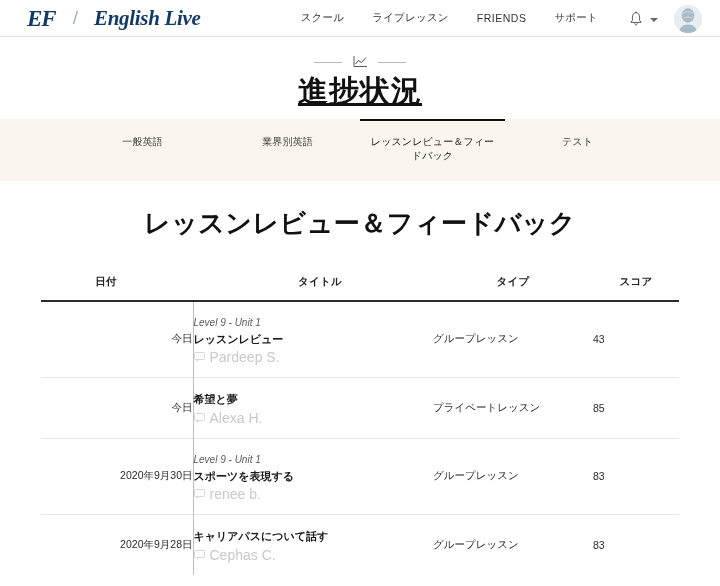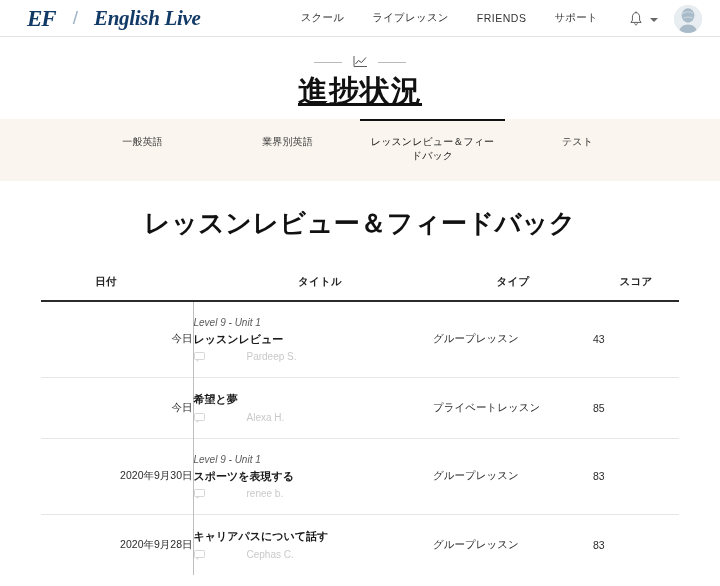--- a/index.html
+++ b/index.html
@@ -248,24 +248,23 @@
   }
   .teacher-row {
     display: flex;
     align-items: center;
     gap: 5px;
     margin-top: 3px;
     height: 14px;
   }
   .teacher-icon svg { display: block; }
   .teacher-name {
-    font-size: 10px;
+    font-size: 14px;
     color: #c9c9c9;
     line-height: 1;
-    margin-left: 37px;
   }
   td.cell-type {
     color: #2b2b2b;
     font-size: 10.5px;
   }
   td.cell-score {
     color: #2b2b2b;
     font-size: 10.5px;
   }
 </style>

